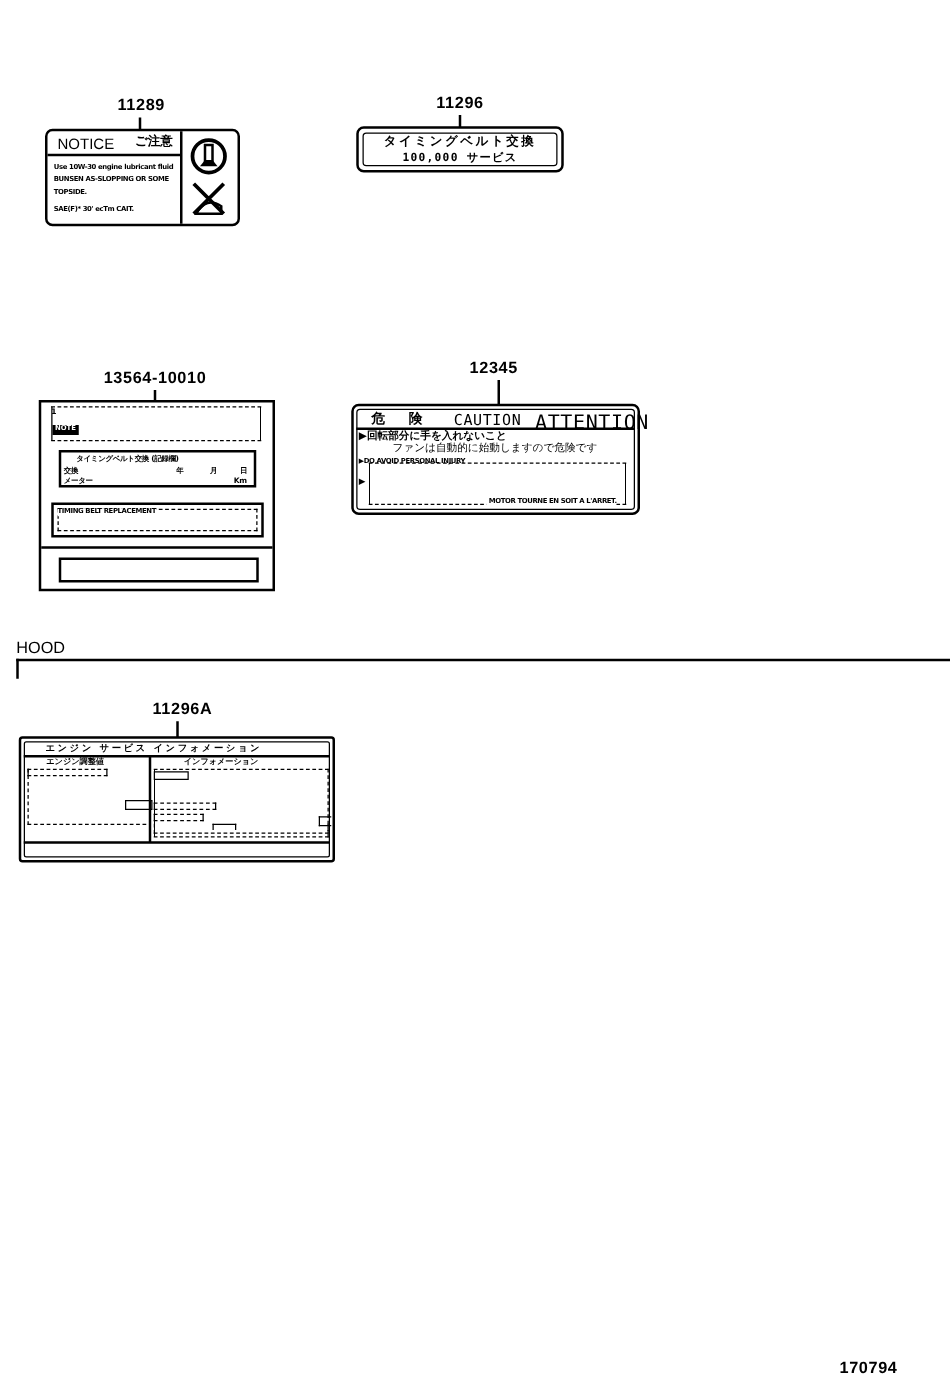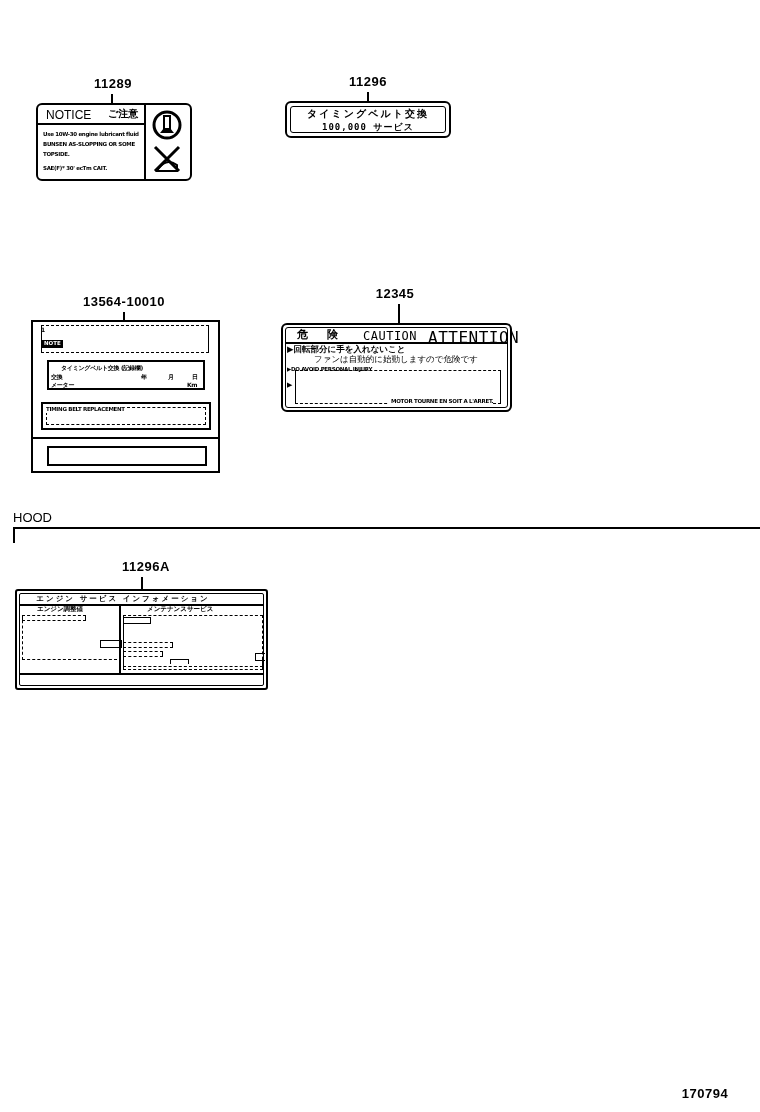--- a/index.html
+++ b/index.html
@@ -107,31 +107,31 @@
 </div>
 
 <div>
   <div class="part-no" style="left:108px; top:559px; width:76px;">11296A</div>
   <div class="leader" style="left:141px; top:577px; height:13px;"></div>
   <div class="label" style="left:15px; top:589px; width:253px; height:101px; border-radius:3px;">
     <div class="inner" style="left:2px; top:2px; width:245px; height:93px; border-radius:2px;"></div>
     <div class="txt" style="left:0; width:212px; text-align:center; top:4px; font-size:7.5px; font-weight:bold; letter-spacing:2px;">エンジン サービス インフォメーション</div>
     <div class="hline" style="left:2px; top:13px; width:245px;"></div>
     <div class="txt" style="left:20px; top:15px; font-size:6.5px; font-weight:bold;">エンジン調整値</div>
-    <div class="txt" style="left:130px; top:15px; font-size:6.5px; font-weight:bold;">メンテナンスサービス</div>
+    <div class="txt" style="left:130px; top:15px; font-size:6.5px; font-weight:bold;">インフォメーション</div>
     <div class="vline" style="left:102px; top:13px; height:70px;"></div>
     <div class="hline" style="left:2px; top:82px; width:245px;"></div>
 
     <div class="dash" style="left:5px; top:24px; width:64px; height:6px;"></div>
     <div class="dash" style="left:5px; top:24px; width:95px; height:45px; border-top:none; border-right:none;"></div>
     <div class="solid" style="left:83px; top:49px; width:22px; height:8px;"></div>
 
     <div class="dash" style="left:106px; top:24px; width:140px; height:55px; border-left-style:solid;"></div>
     <div class="solid" style="left:106px; top:26px; width:28px; height:7px;"></div>
     <div class="dash" style="left:106px; top:51px; width:50px; height:6px;"></div>
     <div class="dash" style="left:106px; top:60px; width:40px; height:6px;"></div>
     <div class="dash" style="left:106px; top:68px; width:140px; height:8px; border-top:none;"></div>
     <div class="solid" style="left:153px; top:68px; width:19px; height:5px; border-bottom:none;"></div>
     <div class="solid" style="left:238px; top:62px; width:10px; height:8px; border-right:none;"></div>
   </div>
 </div>
 
-<div class="part-no" style="left:668px; top:1086px; width:74px; text-align:center;">170794</div>
+<div class="part-no" style="left:644px; top:1086px; width:74px; text-align:right;">170794</div>
 
 </body></html>

